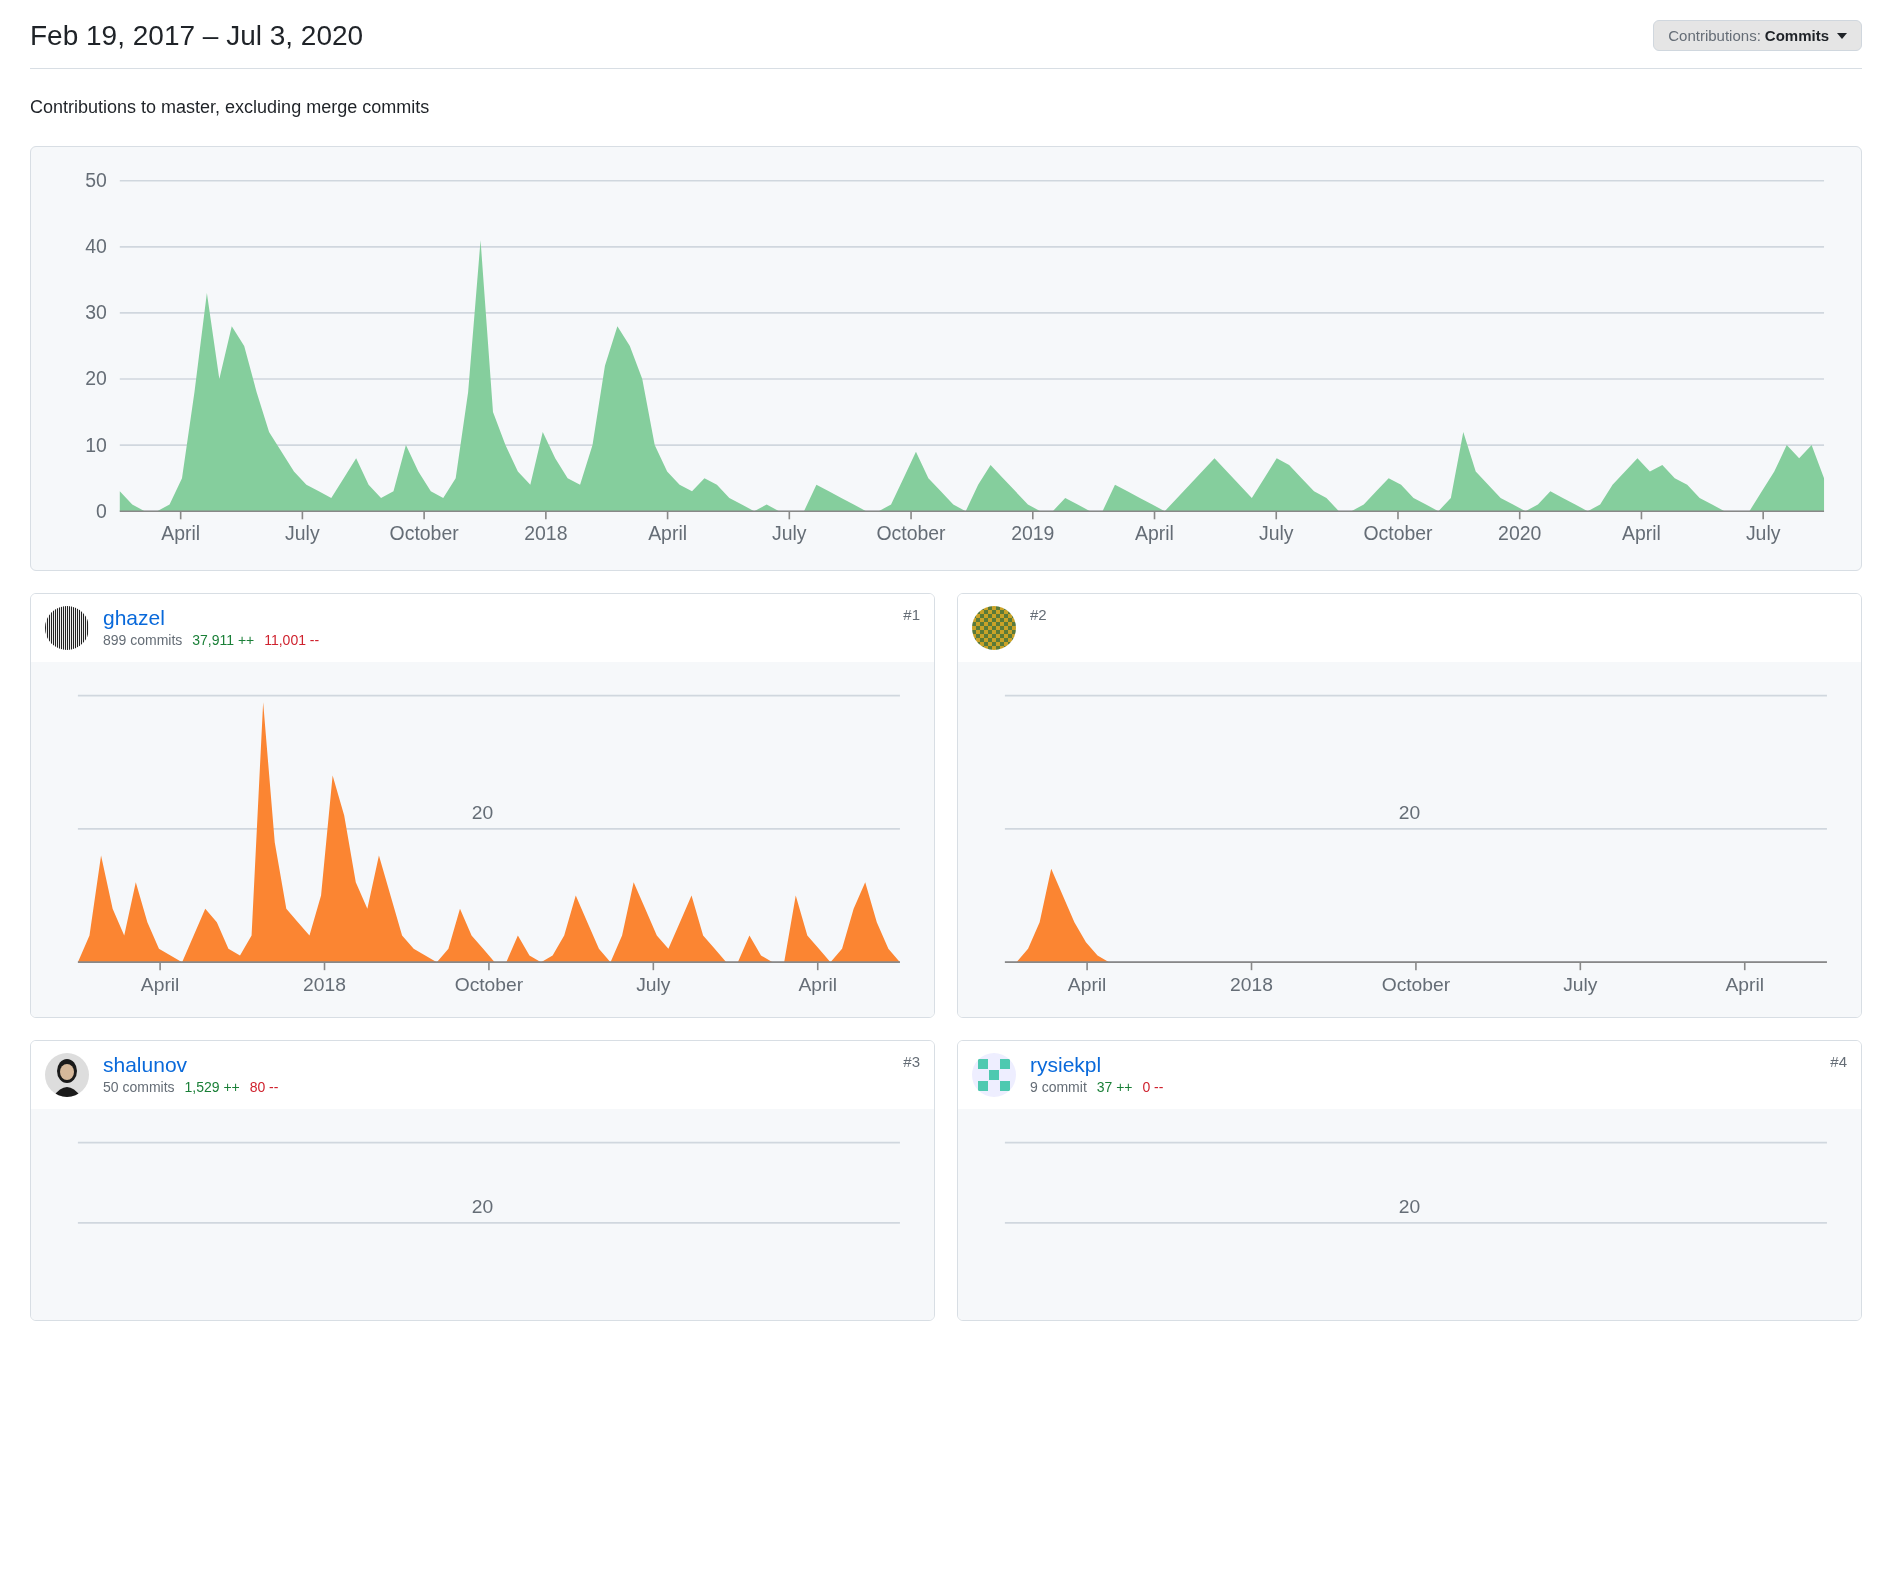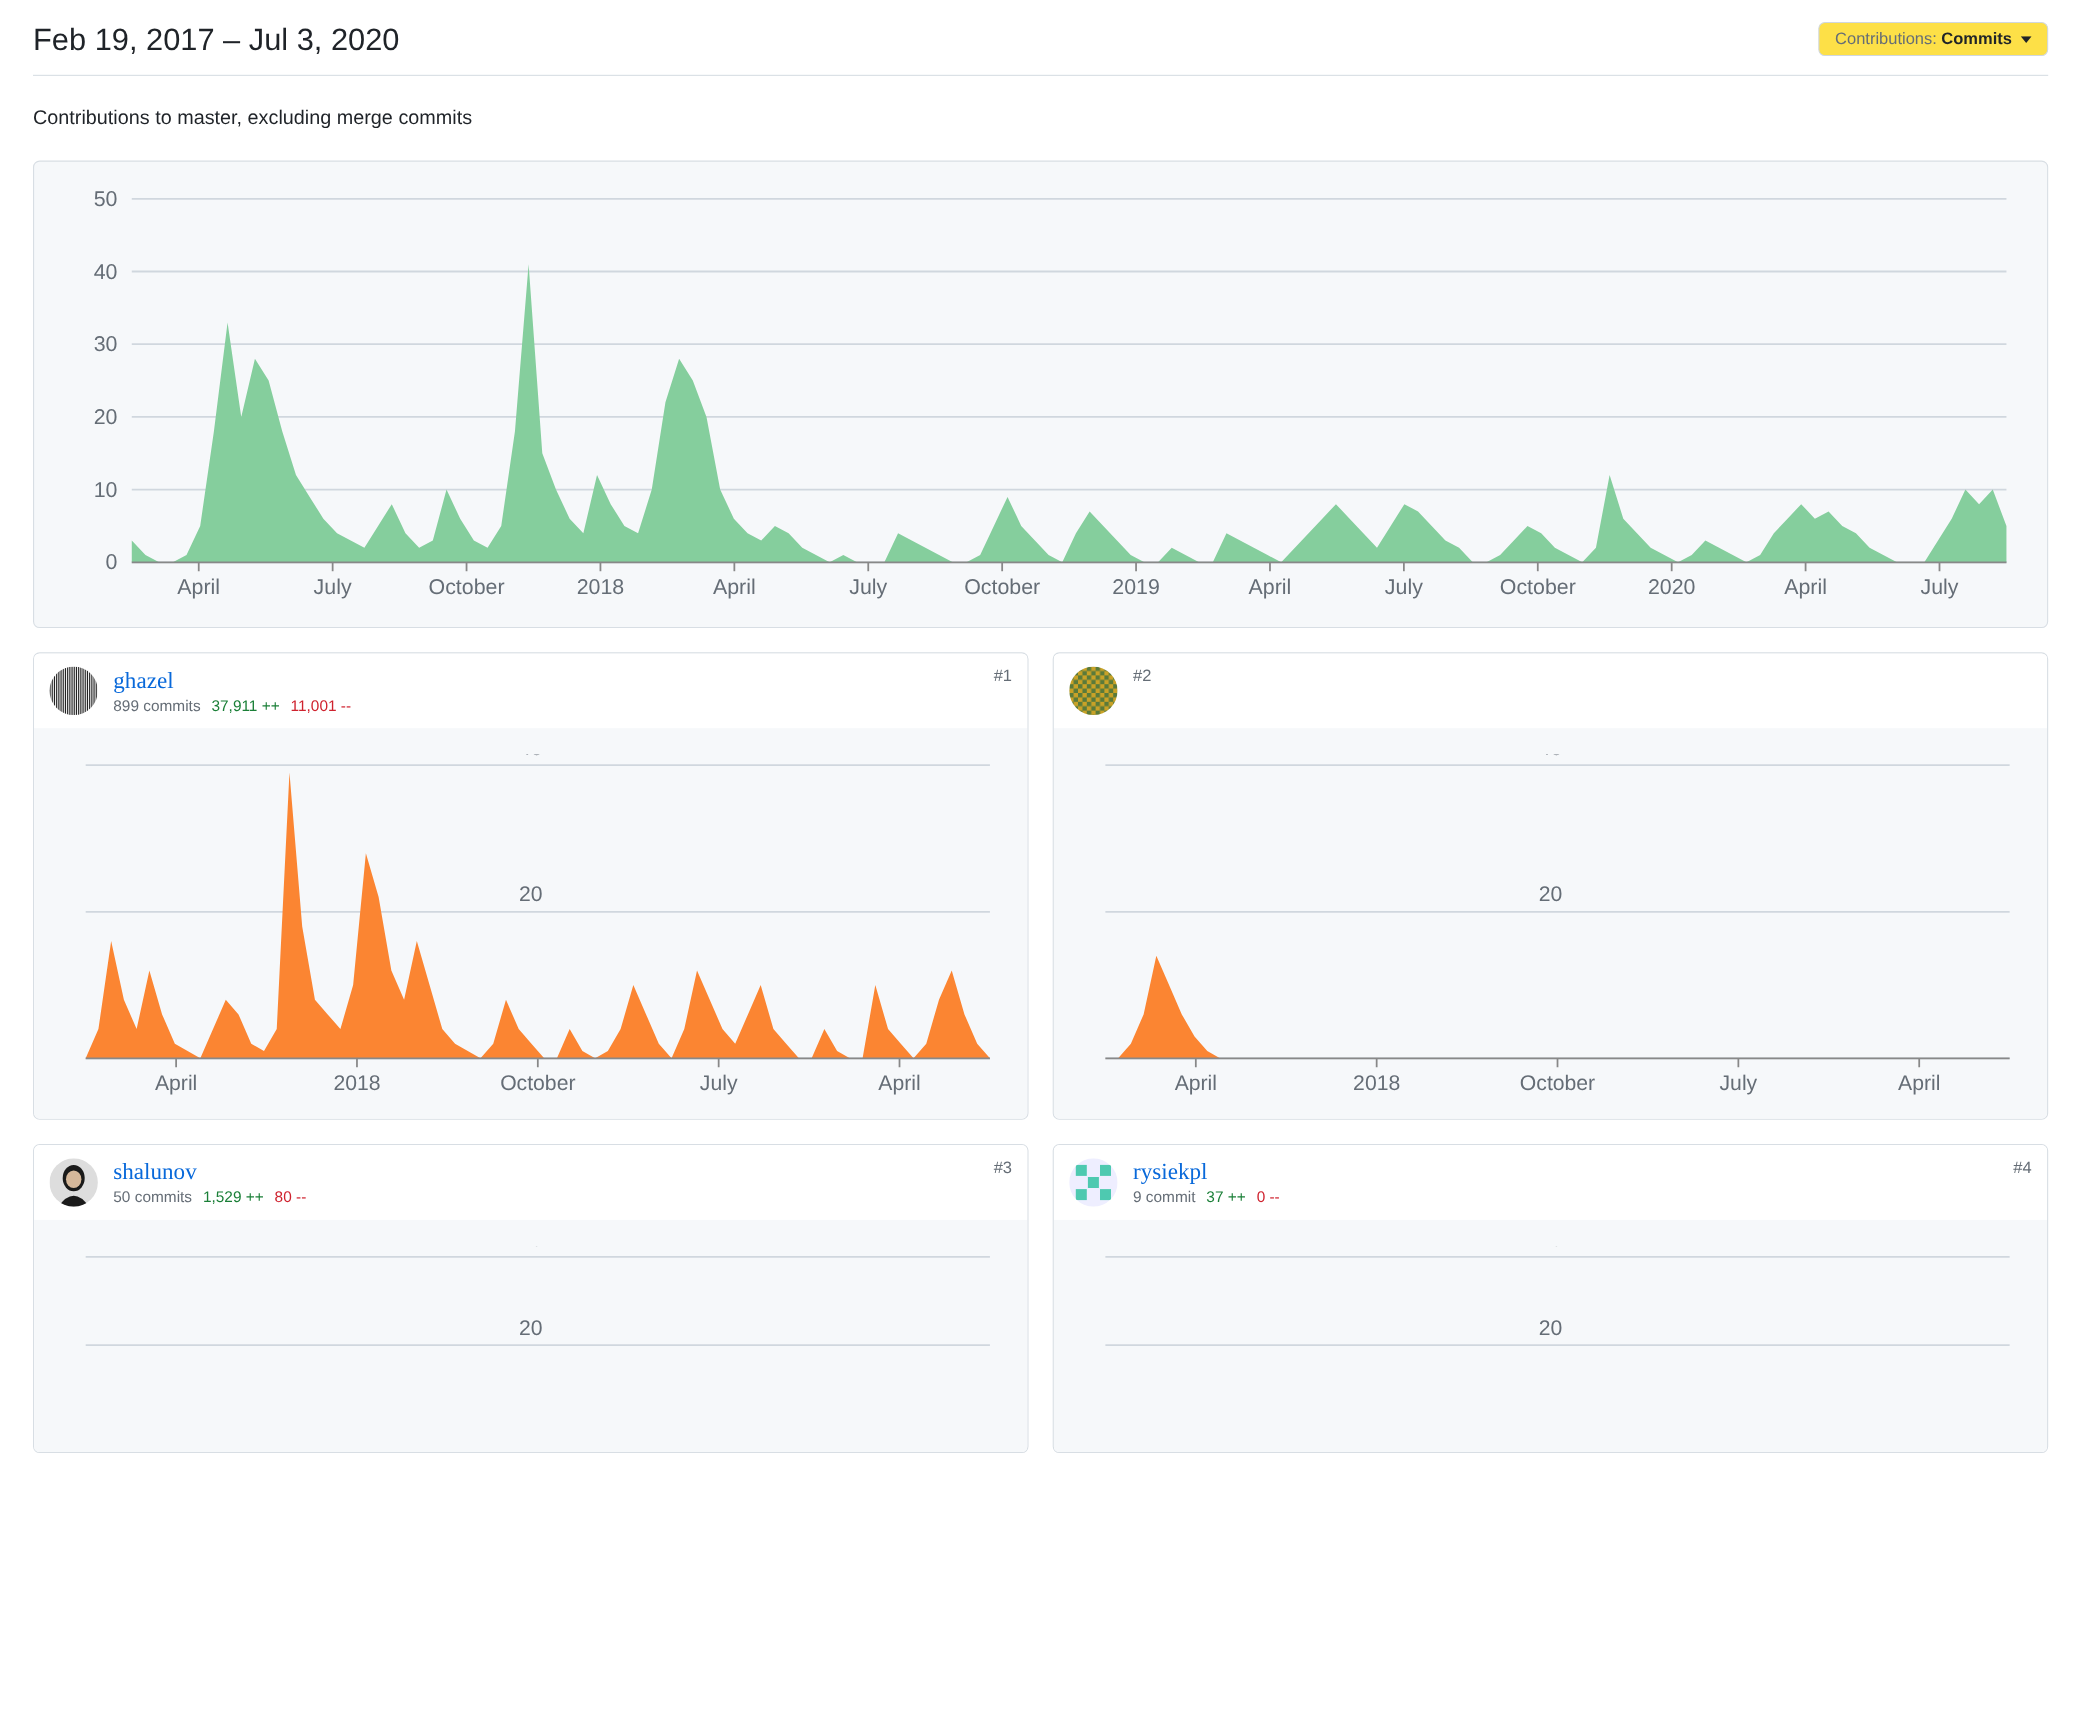--- a/index.html
+++ b/index.html
@@ -32,21 +32,21 @@
   }
   .header-row h2 {
     margin: 0;
     font-size: 28px;
     font-weight: 400;
     color: var(--fg);
   }
   .dropdown {
     border: 1px solid var(--border);
     border-radius: 6px;
-    background: #fde047;
+    background: #e5e5e5;
     padding: 6px 14px;
     font-size: 15px;
     display: flex;
     align-items: center;
     gap: 4px;
     cursor: pointer;
   }
   .dropdown .label { color: var(--fg-muted); }
   .dropdown .value { font-weight: 600; }
   .dropdown .caret { display:inline-block; margin-left:4px; }
@@ -92,21 +92,20 @@
     font-size:0;
   }
   .card-head .info { flex: 1; min-width: 0; }
   .card-head .name {
     color: var(--link);
     font-size: 21px;
     font-weight: 400;
     text-decoration: none;
     display: inline-block;
     margin-bottom: 2px;
-    font-family: Liberation Serif, serif;
   }
   .stats { font-size: 14px; color: var(--fg-muted); }
   .stats .adds { color: var(--green); margin-left: 6px; }
   .stats .dels { color: var(--red); margin-left: 6px; }
   .rank { font-size: 15px; color: var(--fg-muted); }
   .card-chart {
     background: var(--chart-bg);
     padding: 24px 18px 10px 18px;
   }
   svg { display:block; width:100%; height:auto; }

